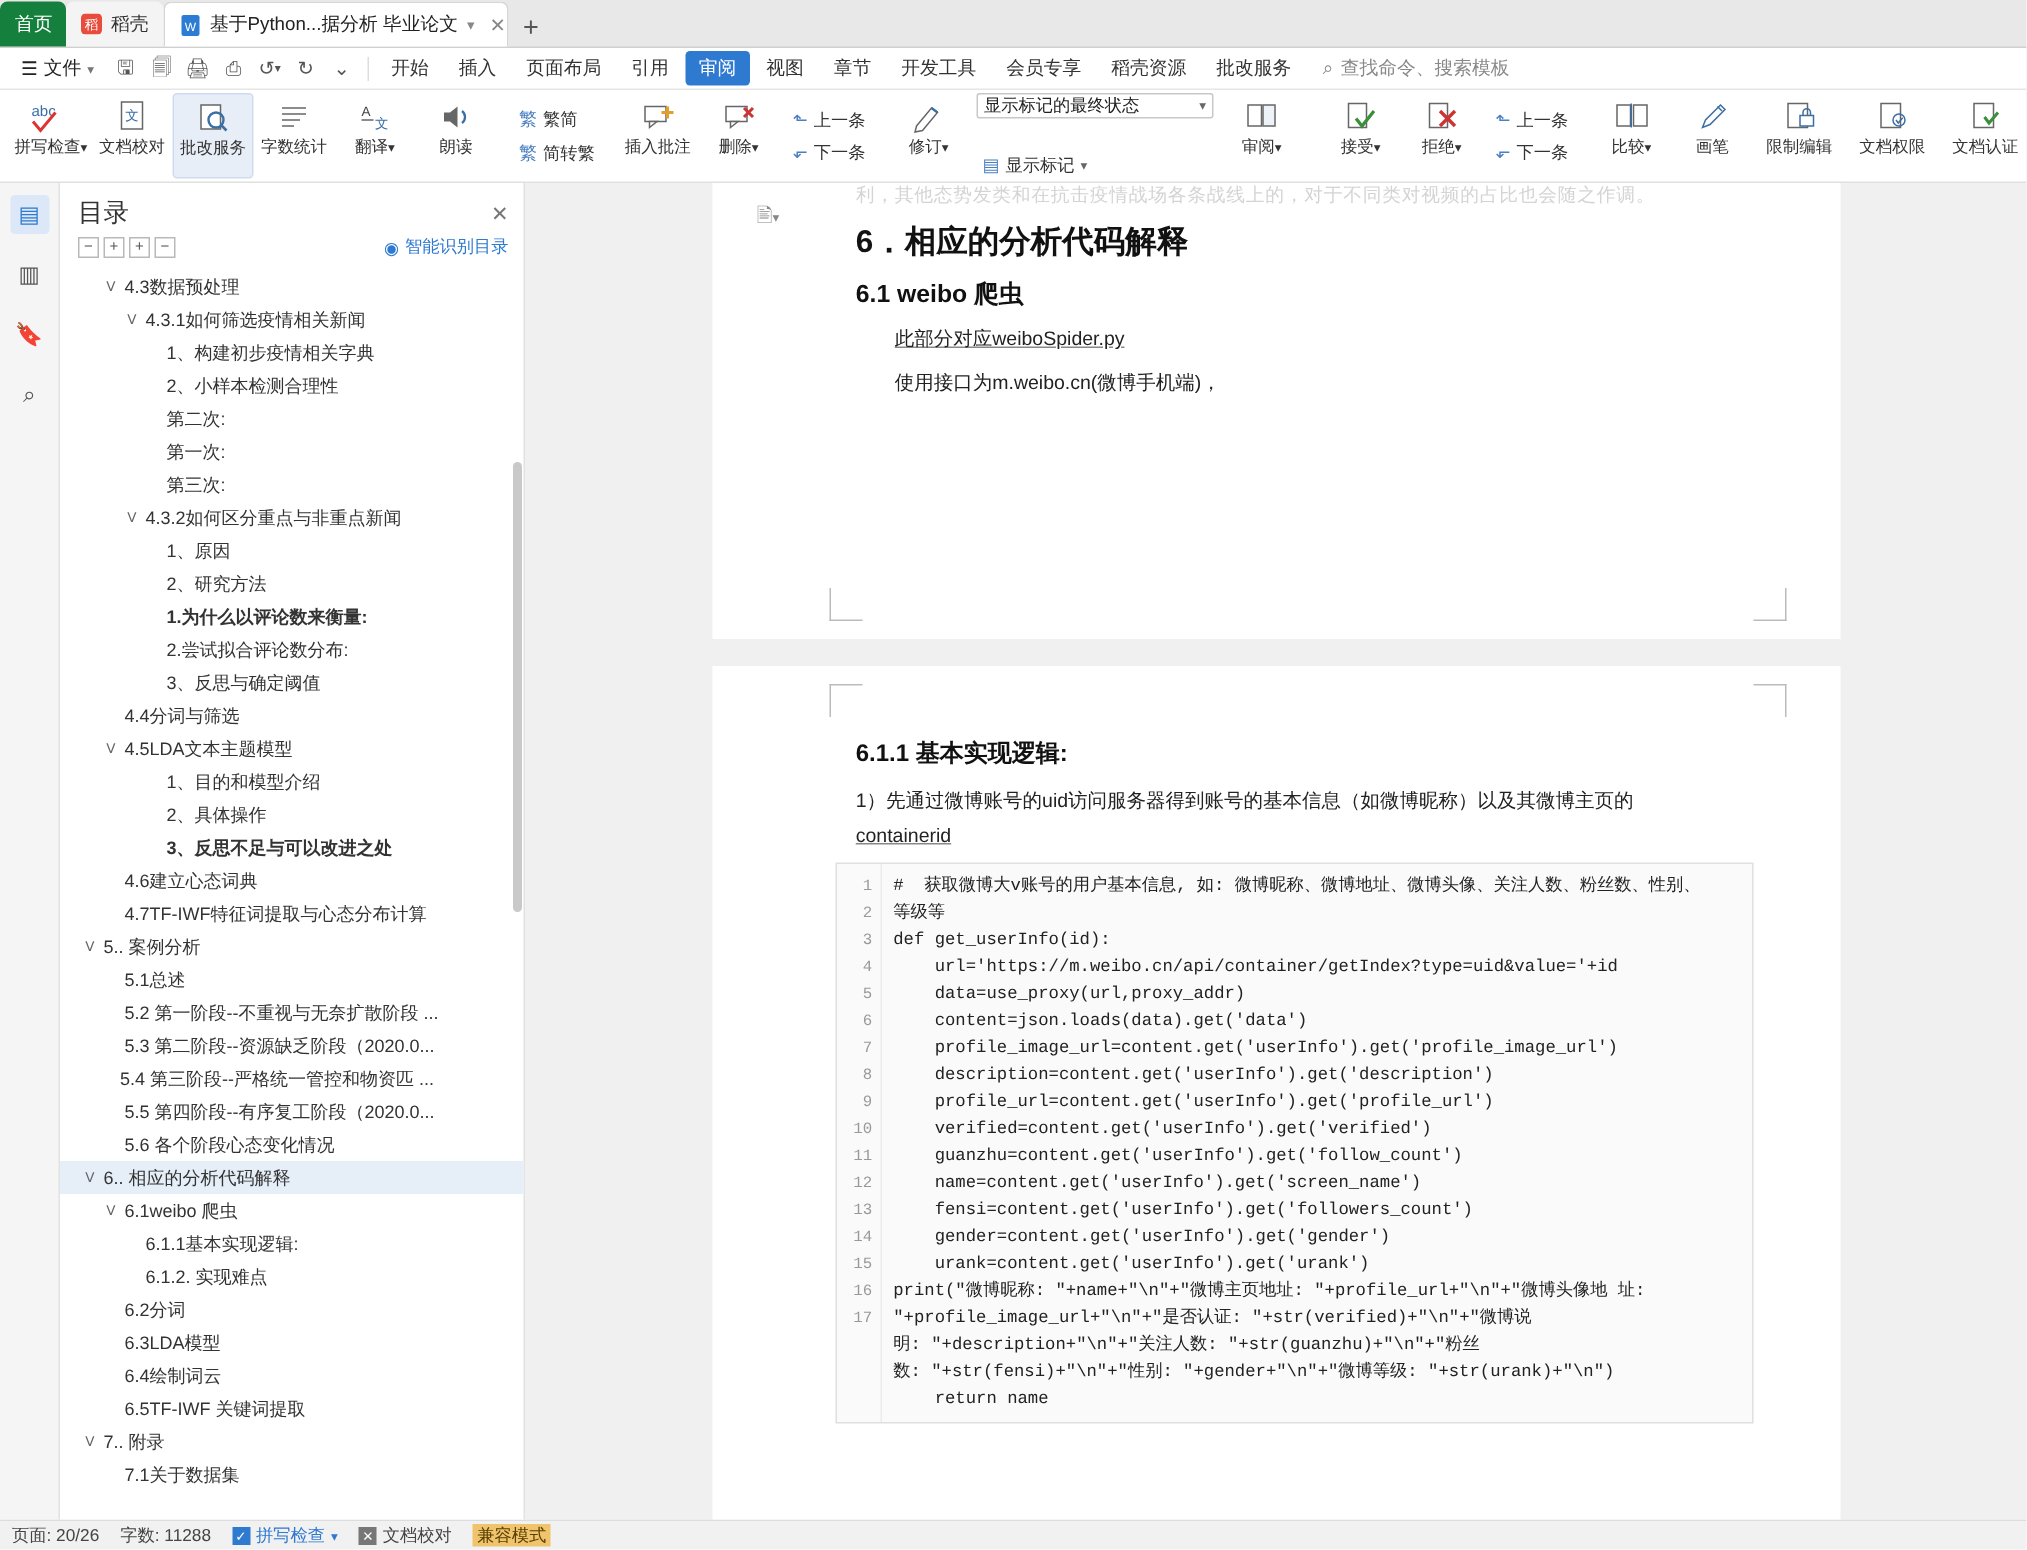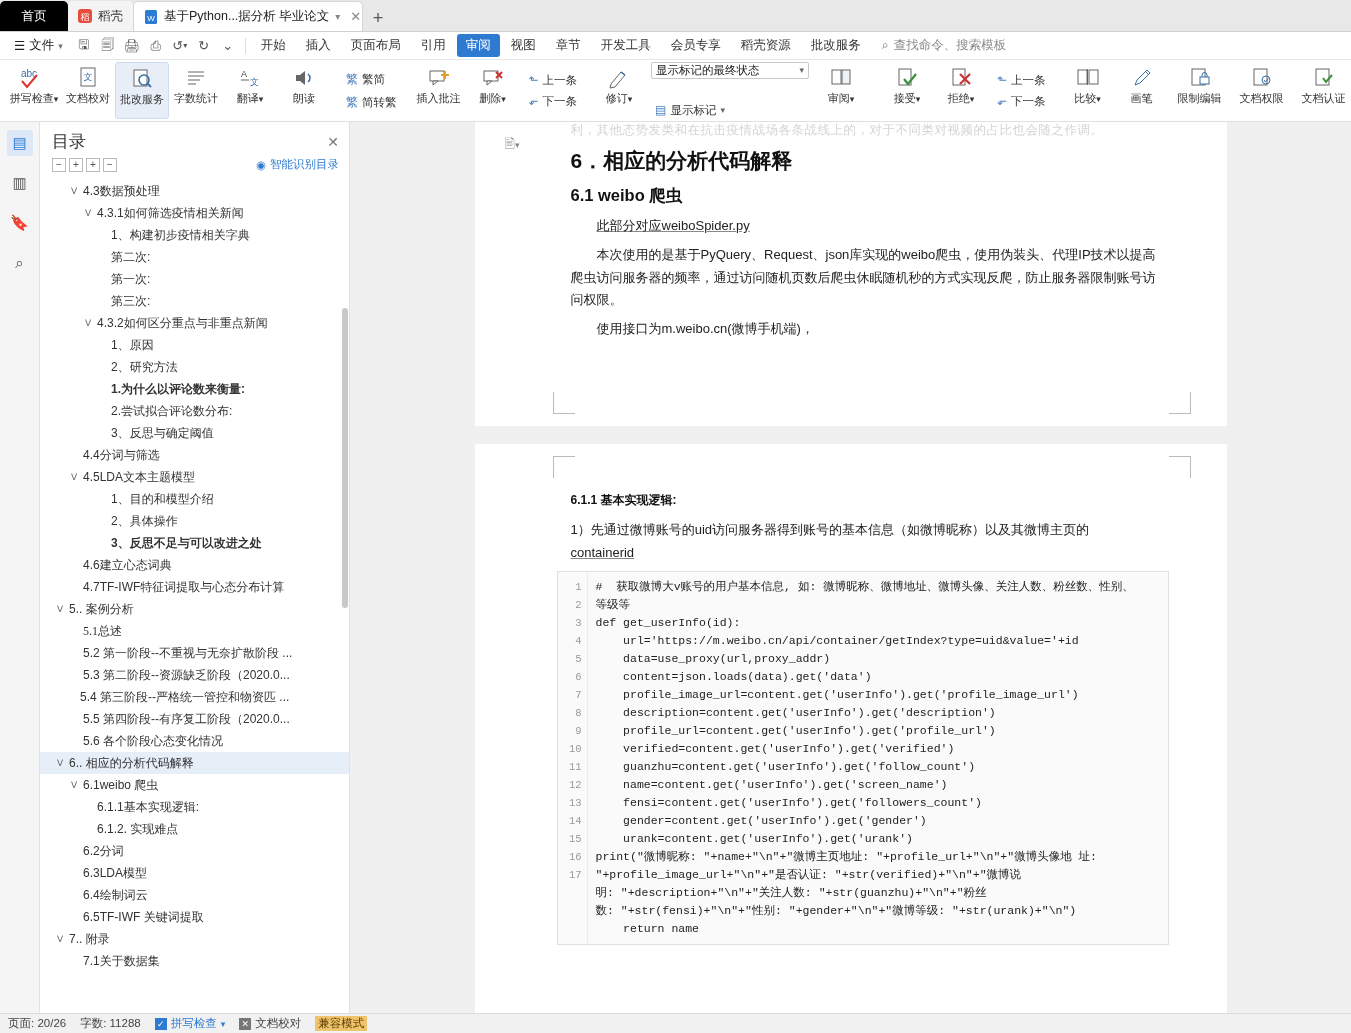--- a/index.html
+++ b/index.html
@@ -16,21 +16,21 @@
   .tabbar {
     height: 32px; background: #e8e8e8; display: flex; align-items: flex-end;
     border-bottom: 1px solid #d0d0d0;
   }
   .tab {
     height: 30px; display: flex; align-items: center; gap: 6px;
     padding: 0 10px; font-size: 12.5px; position: relative;
     border-top-left-radius: 5px; border-top-right-radius: 5px;
     max-width: 230px; white-space: nowrap;
   }
-  .tab.home { background:#000000; color:#fff; width: 68px; justify-content:center; }
+  .tab.home { background:#15803d; color:#fff; width: 44px; }
   .tab.doc1 { background:#f4f4f4; color:#333; }
   .tab.active { background:#ffffff; color:#222; border:1px solid #d6d6d6; border-bottom: none;}
   .tab .ticon { width:14px; height:14px; display:inline-block; }
   .tab-close { font-size: 13px; color:#888; margin-left:4px; }
   .tab .dropdown { font-size:10px; color:#888; }
   .newtab { width:30px; text-align:center; font-size:18px; color:#555; padding-bottom:2px;}
   
   .menubar {
     height: 28px; display:flex; align-items:center; gap:2px;
     background:#ffffff; padding: 0 6px; border-bottom:1px solid #e6e6e6;
@@ -97,21 +97,21 @@
   .page2 { width: 752px; height: 570px; margin-top: 18px; }
   .corner { position:absolute; width:22px; height:22px; }
   .corner.tl { border-left:1px solid #bbb; border-top:1px solid #bbb; left:78px; top:12px;}
   .corner.tr { border-right:1px solid #bbb; border-top:1px solid #bbb; right:36px; top:12px;}
   .corner.bl { border-left:1px solid #bbb; border-bottom:1px solid #bbb; left:78px; bottom:12px;}
   .corner.br { border-right:1px solid #bbb; border-bottom:1px solid #bbb; right:36px; bottom:12px;}
   .docbody { padding: 8px 60px 0 96px; }
   .faded { color:#d4d4d4; font-size:12.5px; letter-spacing:0.5px; margin-bottom: 8px; white-space:nowrap; overflow:hidden;}
   h1.h6 { font-size:21px; margin: 6px 0 10px 0; font-weight:bold; color:#111; }
   h2.h61 { font-size:16.5px; margin: 4px 0 8px 0; font-weight:bold; color:#111;}
-  h3.h611 { font-size:12px; margin: 0 0 10px 0; font-weight:bold; color:#111;}
+  h3.h611 { font-size:16px; margin: 0 0 10px 0; font-weight:bold; color:#111;}
   p.para { font-size:13px; line-height:1.75; margin: 0 0 6px 0; color:#222; text-indent: 2em;}
   p.para.noind { text-indent:0; }
   .ul { text-decoration: underline; text-decoration-color:#888; }
   .link { color:#1a5fb4; text-decoration:underline;}
   
   .codewrap { margin: 6px 0 0 -14px; display:flex; border:1px solid #e0e0e0; background:#fafafa; width: 612px;}
   .gutter { width: 30px; background:#fafafa; border-right:1px solid #ececec; padding: 6px 0; text-align:right; }
   .gutter div { font-family:"Liberation Mono", monospace; font-size:10.5px; color:#999; line-height:18px; padding-right:5px;}
   .code { flex:1; padding: 6px 8px; font-family:"Liberation Mono", monospace; font-size:11.5px; line-height:18px; color:#222; white-space:pre-wrap;}
   .rev-mark { position:absolute; left:30px; top:20px; color:#888; font-size:13px;}
@@ -447,20 +447,24 @@
         <div class="oitem">
           <span class="car" style="margin-left: 42px;">ᐯ</span>
           <span style="margin-left: 3px;">4.3.1如何筛选疫情相关新闻</span>
         </div>
         <div class="oitem">
           <span class="car" style="margin-left: 56px;"></span>
           <span style="margin-left: 3px;">1、构建初步疫情相关字典</span>
         </div>
         <div class="oitem">
           <span class="car" style="margin-left: 56px;"></span>
+          <span style="margin-left: 3px;">2、小样本检测合理性</span>
+        </div>
+        <div class="oitem">
+          <span class="car" style="margin-left: 56px;"></span>
           <span style="margin-left: 3px;">第二次:</span>
         </div>
         <div class="oitem">
           <span class="car" style="margin-left: 56px;"></span>
           <span style="margin-left: 3px;">第一次:</span>
         </div>
         <div class="oitem">
           <span class="car" style="margin-left: 56px;"></span>
           <span style="margin-left: 3px;">第三次:</span>
         </div>
@@ -515,21 +519,21 @@
         <div class="oitem">
           <span class="car" style="margin-left: 28px;"></span>
           <span style="margin-left: 3px;">4.7TF-IWF特征词提取与心态分布计算</span>
         </div>
         <div class="oitem">
           <span class="car" style="margin-left: 14px;">ᐯ</span>
           <span style="margin-left: 3px;">5.. 案例分析</span>
         </div>
         <div class="oitem">
           <span class="car" style="margin-left: 28px;"></span>
-          <span style="margin-left: 3px; font-family: Liberation Serif, serif;">5.1总述</span>
+          <span style="margin-left: 3px;">5.1总述</span>
         </div>
         <div class="oitem">
           <span class="car" style="margin-left: 28px;"></span>
           <span style="margin-left: 3px;">5.2 第一阶段--不重视与无奈扩散阶段 ...</span>
         </div>
         <div class="oitem">
           <span class="car" style="margin-left: 28px;"></span>
           <span style="margin-left: 3px;">5.3 第二阶段--资源缺乏阶段（2020.0...</span>
         </div>
         <div class="oitem">
@@ -590,21 +594,20 @@
   <div class="canvas">
     <div class="page page1">
       <div class="corner bl"></div>
       <div class="corner br"></div>
       <div class="rev-mark">🖹<span style="font-size:9px;">▾</span></div>
       <div class="docbody">
         <div class="faded">利，其他态势发类和在抗击疫情战场各条战线上的，对于不同类对视频的占比也会随之作调。</div>
         <h1 class="h6">6．相应的分析代码解释</h1>
         <h2 class="h61">6.1 weibo 爬虫</h2>
         <p class="para"><span class="ul">此部分对应weiboSpider.py</span></p>
-        <p class="para">本次使用的是基于PyQuery、Request、json库实现的weibo爬虫，使用伪装头、代理IP技术以提高爬虫访问服务器的频率，通过访问随机页数后爬虫休眠随机秒的方式实现反爬，防止服务器限制账号访问权限。</p>
         <p class="para">使用接口为m.weibo.cn(微博手机端)，</p>
       </div>
     </div>
 
     <div class="page page2">
       <div class="corner tl"></div>
       <div class="corner tr"></div>
       <div class="docbody" style="padding-top:48px;">
         <h3 class="h611">6.1.1 基本实现逻辑:</h3>
         <p class="para noind"><span>1）先通过微博账号的uid访问服务器得到账号的基本信息（如微博昵称）以及其微博主页的</span><br><span class="ul">containerid</span></p>

